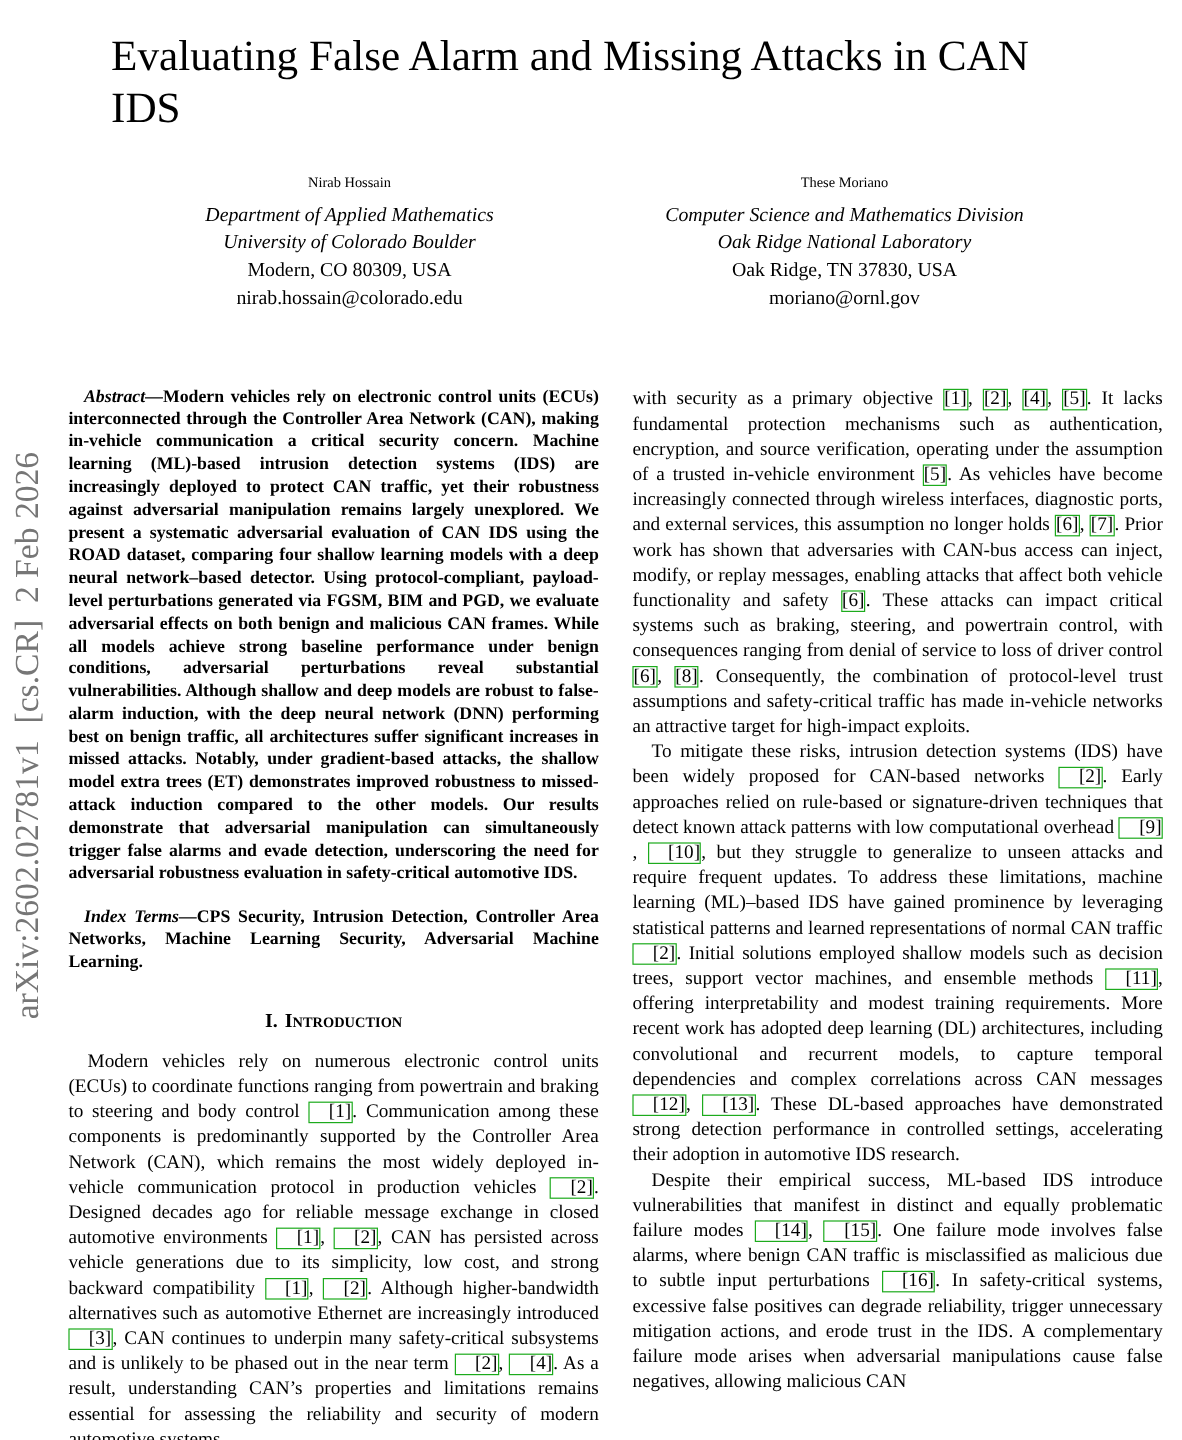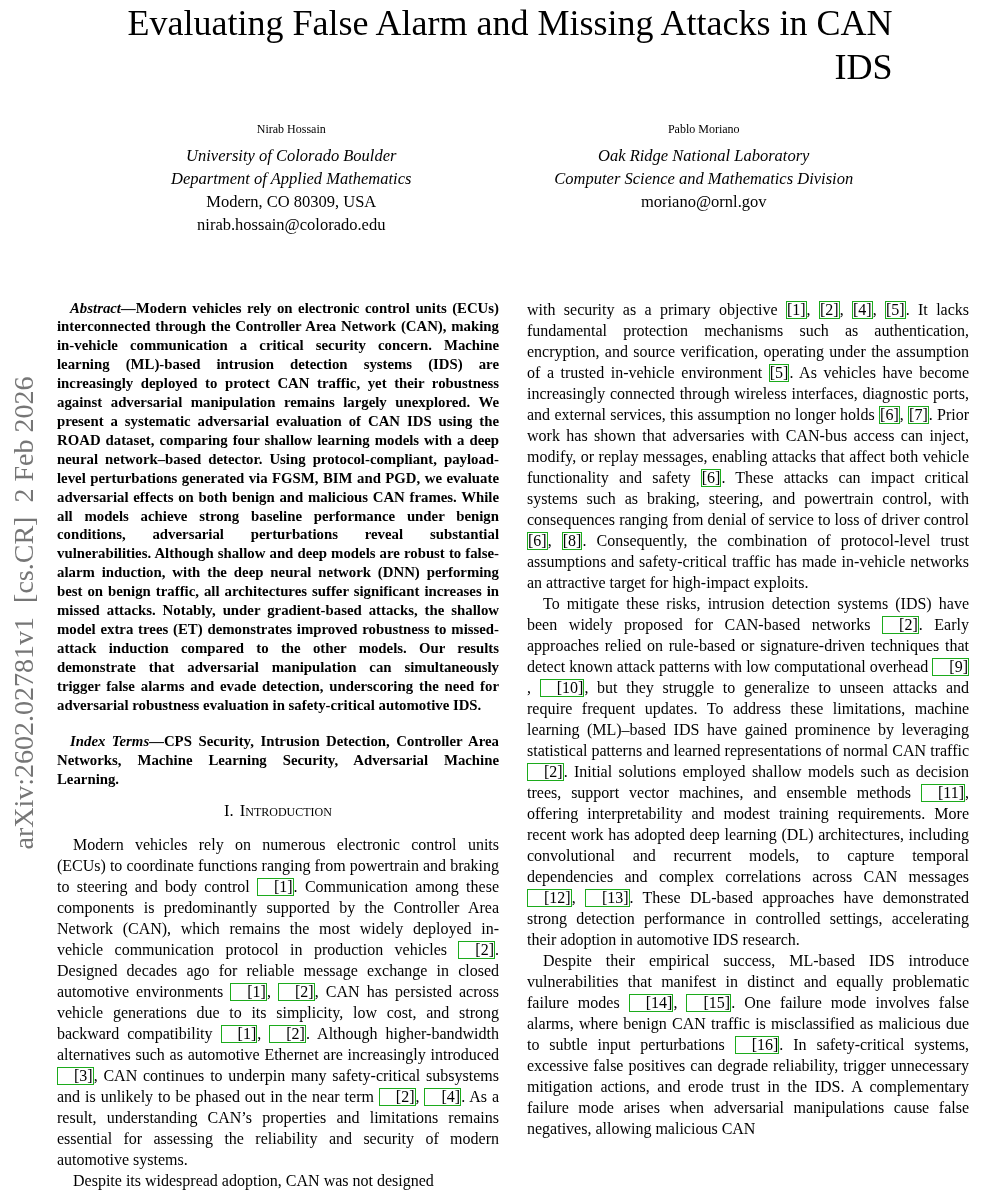--- a/index.html
+++ b/index.html
@@ -18,23 +18,23 @@
     left:-301px; top:594px;
     width:650px; height:38px;
     line-height:38px;
     text-align:center;
     transform:rotate(-90deg);
     font-size:28px;
     color:#767676;
     white-space:pre;
   }
   .paper-title {
-    margin:1px auto 0;
+    margin:24px auto 0;
     width:800px;
-    text-align:right;
+    text-align:left;
     font-size:36px;
     font-weight:400;
     line-height:1.23;
   }
   .authors {
     display:flex;
     margin:27px 75px 0 85px;
   }
   .author { flex:1; text-align:center; font-size:16.5px; line-height:23px; }
   .author-name { font-size:12px; line-height:25px; margin-bottom:2px; }
@@ -51,23 +51,23 @@
     font-size:14.8px;
     line-height:18.9px;
     text-align:justify;
     text-indent:13px;
     hyphens:auto; -webkit-hyphens:auto;
   }
   .index-terms-par { margin-top:18px; }
   .label-italic { font-style:italic; }
   .section-heading {
     text-align:center;
-    font-weight:400;
+    font-weight:700;
     font-size:16.6px;
-    margin:12px 0 13px;
+    margin:29px 0 13px;
   }
   .sc { font-variant:small-caps; margin-left:6px; }
   .body-par {
     font-size:16px;
     line-height:21px;
     text-align:justify;
     hyphens:auto; -webkit-hyphens:auto;
   }
   .indent { text-indent:16px; }
   .cite {
@@ -82,29 +82,30 @@
 
 <div class="page">
 
   <div class="arxiv-stamp">arXiv:2602.02781v1  [cs.CR]  2 Feb 2026</div>
 
   <h1 class="paper-title">Evaluating False Alarm and Missing Attacks in CAN IDS</h1>
 
   <div class="authors">
     <div class="author">
       <div class="author-name">Nirab Hossain</div>
+      <div class="affil-italic">Department of Applied Mathematics</div>
       <div class="affil-italic">University of Colorado Boulder</div>
-      <div class="affil-italic">Department of Applied Mathematics</div>
       <div>Modern, CO 80309, USA</div>
       <div>nirab.hossain@colorado.edu</div>
     </div>
     <div class="author">
-      <div class="author-name">Pablo Moriano</div>
+      <div class="author-name">These Moriano</div>
+      <div class="affil-italic">Computer Science and Mathematics Division</div>
       <div class="affil-italic">Oak Ridge National Laboratory</div>
-      <div class="affil-italic">Computer Science and Mathematics Division</div>
+      <div>Oak Ridge, TN 37830, USA</div>
       <div>moriano@ornl.gov</div>
     </div>
   </div>
 
   <div class="columns">
     <div class="col">
       <p class="abstract-par"><span class="label-italic">Abstract—</span><span>Modern vehicles rely on electronic control units (ECUs) interconnected through the Controller Area Network (CAN), making in-vehicle communication a critical security concern. Machine learning (ML)-based intrusion detection systems (IDS) are increasingly deployed to protect CAN traffic, yet their robustness against adversarial manipulation remains largely unexplored. We present a systematic adversarial evaluation of CAN IDS using the ROAD dataset, comparing four shallow learning models with a deep neural network–based detector. Using protocol-compliant, payload-level perturbations generated via FGSM, BIM and PGD, we evaluate adversarial effects on both benign and malicious CAN frames. While all models achieve strong baseline performance under benign conditions, adversarial perturbations reveal substantial vulnerabilities. Although shallow and deep models are robust to false-alarm induction, with the deep neural network (DNN) performing best on benign traffic, all architectures suffer significant increases in missed attacks. Notably, under gradient-based attacks, the shallow model extra trees (ET) demonstrates improved robustness to missed-attack induction compared to the other models. Our results demonstrate that adversarial manipulation can simultaneously trigger false alarms and evade detection, underscoring the need for adversarial robustness evaluation in safety-critical automotive IDS.</span></p>
       <p class="index-terms-par"><span class="label-italic">Index Terms—</span><span>CPS Security, Intrusion Detection, Controller Area Networks, Machine Learning Security, Adversarial Machine Learning.</span></p>
       <h2 class="section-heading"><span>I.</span><span class="sc">Introduction</span></h2>
       <p class="body-par indent">Modern vehicles rely on numerous electronic control units (ECUs) to coordinate functions ranging from powertrain and braking to steering and body control <span class="cite">[1]</span>. Communication among these components is predominantly supported by the Controller Area Network (CAN), which remains the most widely deployed in-vehicle communication protocol in production vehicles <span class="cite">[2]</span>. Designed decades ago for reliable message exchange in closed automotive environments <span class="cite">[1]</span>, <span class="cite">[2]</span>, CAN has persisted across vehicle generations due to its simplicity, low cost, and strong backward compatibility <span class="cite">[1]</span>, <span class="cite">[2]</span>. Although higher-bandwidth alternatives such as automotive Ethernet are increasingly introduced <span class="cite">[3]</span>, CAN continues to underpin many safety-critical subsystems and is unlikely to be phased out in the near term <span class="cite">[2]</span>, <span class="cite">[4]</span>. As a result, understanding CAN’s properties and limitations remains essential for assessing the reliability and security of modern automotive systems.</p>

